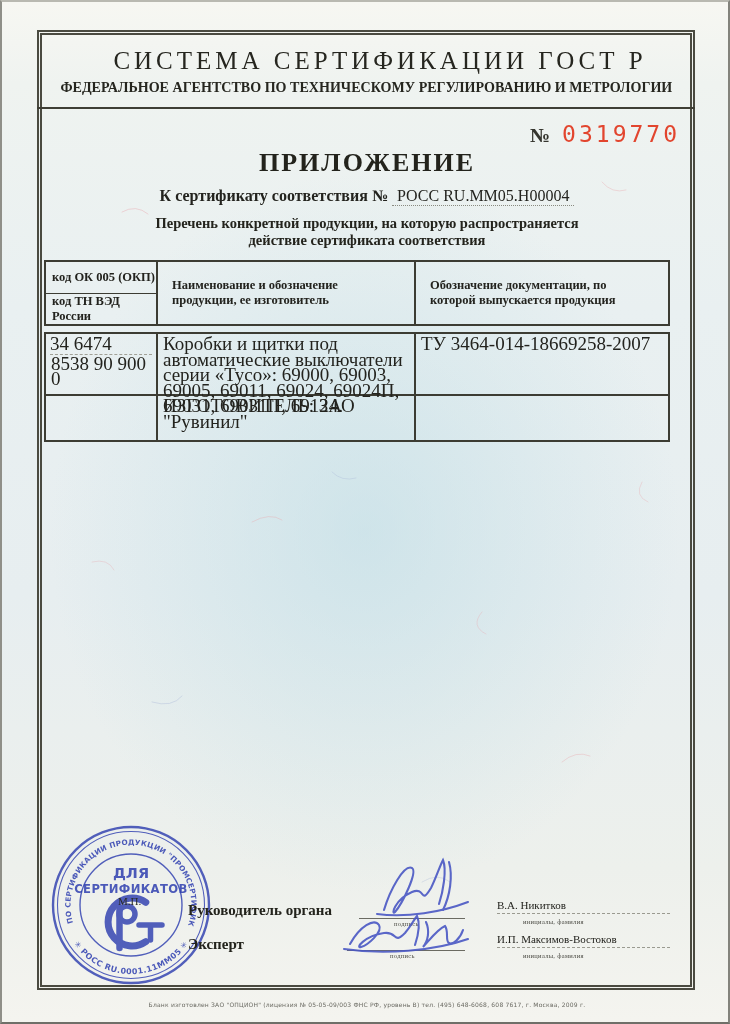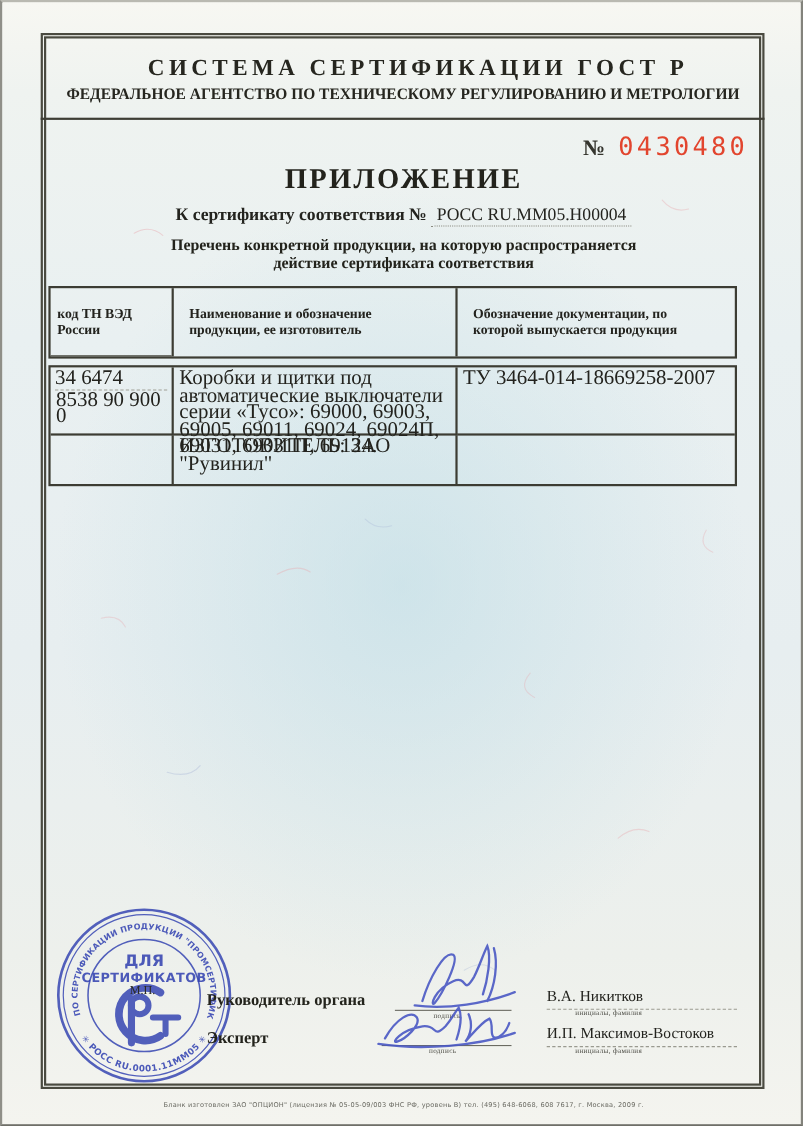--- a/index.html
+++ b/index.html
@@ -18,21 +18,21 @@
   .frame {
     position:absolute; left:35px; top:28px; width:658px; height:960px;
     border:5px double #4a4a40;
   }
   .header-box {
     position:absolute; left:35px; top:28px; width:658px; height:79px;
     border-bottom:2px solid #3e3e35;
     display:flex; flex-direction:column; align-items:center; justify-content:center;
     padding-top:6px;
   }
-  .h-line1 { font-weight:bold; font-size:21px; letter-spacing:4px; color:#26261f; white-space:nowrap;margin-left:28px; }
+  .h-line1 { font-weight:normal; font-size:25px; letter-spacing:4px; color:#26261f; white-space:nowrap;margin-left:28px; }
   .h-line2 { font-weight:bold; font-size:14.5px; letter-spacing:0; color:#26261f; white-space:nowrap;
              display:inline-block; transform:scaleX(0.97); margin-top:4px; }
   .doc-number { position:absolute; top:119px; left:528px; white-space:nowrap; }
   .doc-number .no { font-size:20px; font-weight:bold; color:#35352e; }
   .doc-number .digits { font-family:"DejaVu Sans Mono", monospace; font-size:23px; letter-spacing:3px; margin-left:8px; }
   .title { position:absolute; top:146px; left:0; width:730px; text-align:center;
            font-size:26px; font-weight:bold; letter-spacing:2px; color:#23231c; }
   .cert-line { position:absolute; top:185px; left:0; width:730px; text-align:center; font-size:16px; }
   .cert-line .lbl { font-weight:bold;margin-top:48px; }
   .cert-line .val { border-bottom:1px dotted #8a8a80; padding:0 5px 1px 5px; }
@@ -63,21 +63,21 @@
   .cell-bb { border-bottom:2px solid #3c3c33; }
   .okp { border-bottom:1px dashed #a0a096; padding-bottom:2px; margin:0 -1px 1px -1px; }
   .mono-note { white-space:nowrap; }
   
   .stamp { position:absolute; left:47px; top:821px; width:164px; height:164px; }
   .mp { position:absolute; left:116px; top:893px; font-size:11px; color:#2a2a26; z-index:5; }
   .sig-label { position:absolute; font-size:15px; font-weight:bold; color:#23231c; white-space:nowrap; }
   .sig-line { position:absolute; border-top:1.2px solid #6b6b62; }
   .sig-caption { position:absolute; font-size:6.5px; color:#4c4c45; letter-spacing:0.3px; }
   .name-box { position:absolute; border-bottom:1px dashed #9a9a90; padding-bottom:2px;
-              font-size:14px; white-space:nowrap; color:#23231e; }
+              font-size:11px; white-space:nowrap; color:#23231e; }
   .sig-ink { position:absolute; left:330px; top:850px; pointer-events:none; }
   .footer { position:absolute; top:999px; left:0; width:730px; text-align:center;
             font-family:"DejaVu Sans", sans-serif; font-size:6px; color:#6a6a62; letter-spacing:0.2px; }
 </style>
 </head>
 <body>
 
 <div class="page">
 
   <svg class="fibers" width="730" height="1024">
@@ -97,37 +97,38 @@
 
   <div class="frame"></div>
 
   <div class="header-box">
     <div class="h-line1">СИСТЕМА СЕРТИФИКАЦИИ ГОСТ Р</div>
     <div class="h-line2">ФЕДЕРАЛЬНОЕ АГЕНТСТВО ПО ТЕХНИЧЕСКОМУ РЕГУЛИРОВАНИЮ И МЕТРОЛОГИИ</div>
   </div>
 
   <div class="doc-number">
     <span class="no">№</span>
-    <span class="digits" style="color:#e2452e">0430480</span>
+    <span class="digits" style="color:#e2452e">0319770</span>
   </div>
 
   <div class="title">ПРИЛОЖЕНИЕ</div>
 
   <div class="cert-line">
     <span class="lbl">К сертификату соответствия №</span>
     <span class="val">РОСС RU.MM05.H00004</span>
   </div>
 
   <div class="subtitle">
     <div>Перечень конкретной продукции,  на которую распространяется</div>
     <div>действие сертификата соответствия</div>
   </div>
 
   <div class="thead">
     <div class="c1">
+      <div>код ОК 005 (ОКП)</div>
       <div>код ТН ВЭД России</div>
     </div>
     <div class="c2">Наименование и обозначение продукции, ее изготовитель</div>
     <div class="c3">Обозначение документации, по которой выпускается продукция</div>
   </div>
 
   <div class="tbody">
     <div class="cell-br cell-bb">
       <div class="okp">34 6474</div>
       <div>8538 90 900 0</div>

